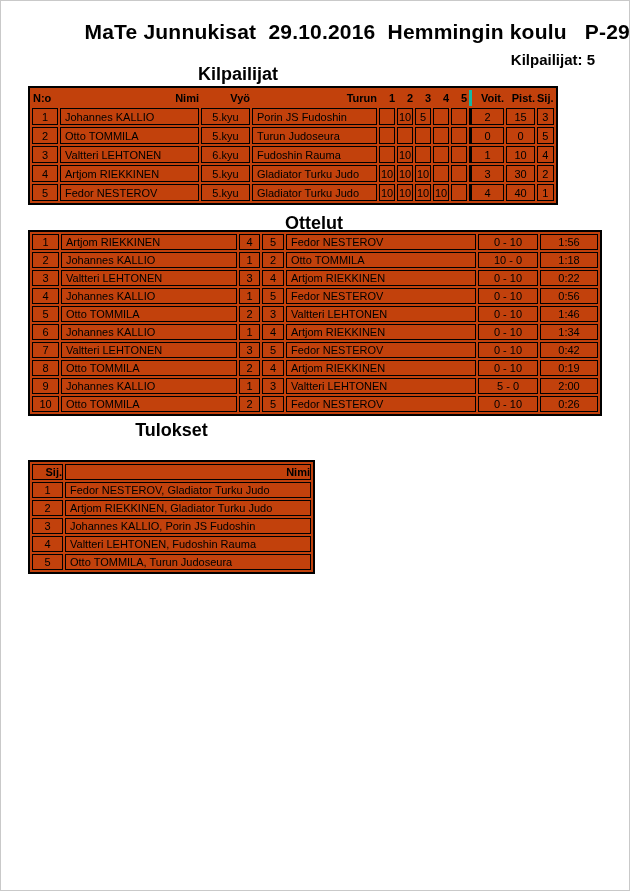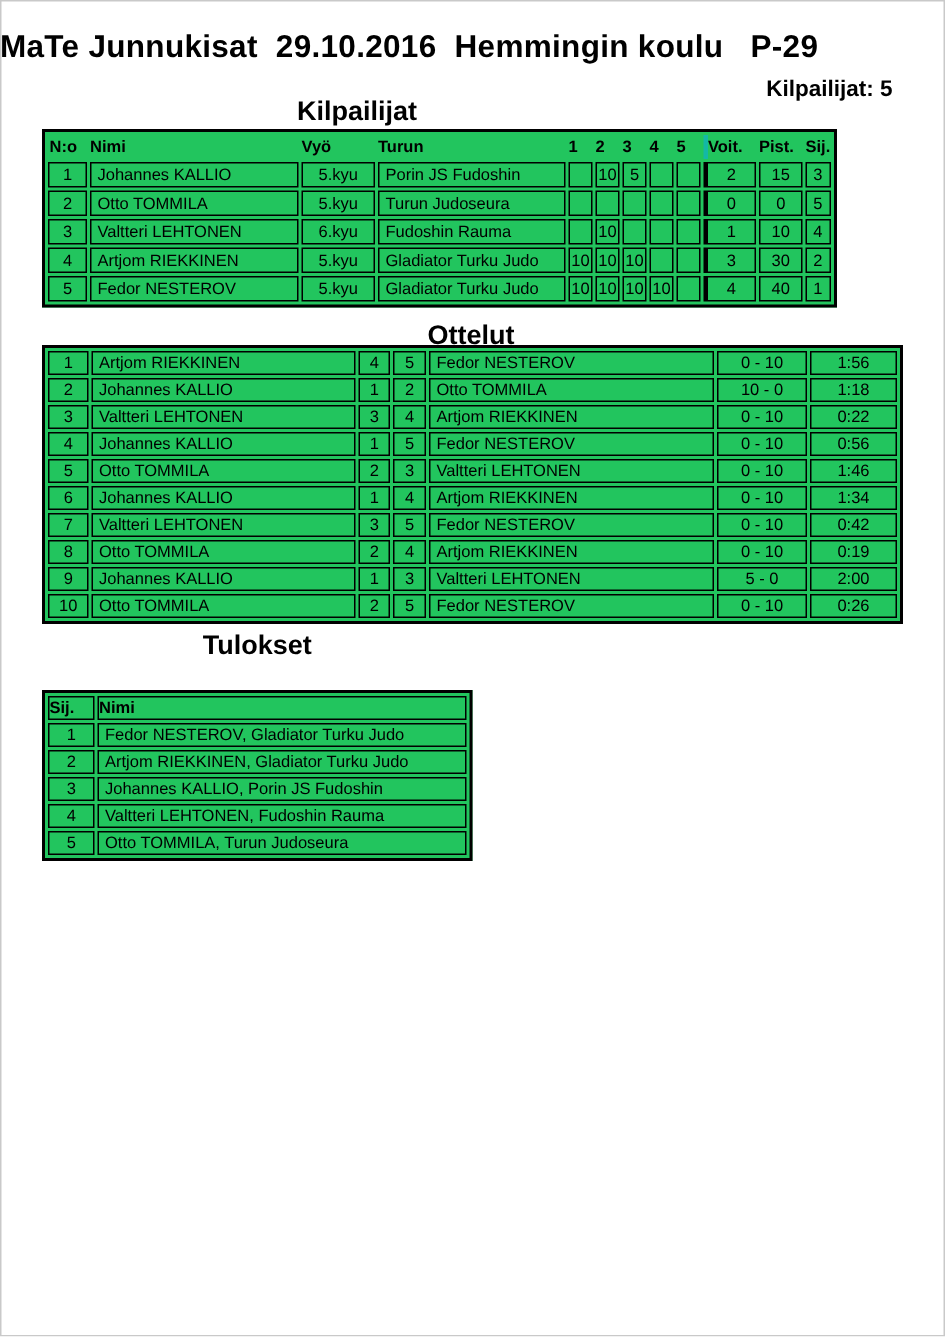--- a/index.html
+++ b/index.html
@@ -6,50 +6,50 @@
   body {
     width:630px; height:891px; position:relative;
     font-family:"Liberation Sans", sans-serif; color:#000;
   }
   .page {
     position:absolute; left:0; top:0; width:628px; height:889px;
     border:1px solid #c9c9c9; background:#ffffff;
   }
   .title {
     position:absolute; top:20px; left:0; width:630px;
-    text-align:left; font-size:21px; font-weight:bold;
+    text-align:right; font-size:21px; font-weight:bold;
     white-space:pre; letter-spacing:0.2px;
   }
   .count {
     position:absolute; top:51px; right:35px;
     font-size:15px; font-weight:bold;text-align:right;
   }
   .section-heading {
     position:absolute; text-align:center;
     font-size:18px; font-weight:bold;
   }
   #h-kilpailijat { left:28px; top:64px;  width:420px; }
   #h-ottelut     { left:28px; top:213px; width:572px; }
   #h-tulokset    { left:28px; top:420px; width:287px; }
 
   table {
     position:absolute;
     border-collapse:separate; border-spacing:2px;
-    border:2px solid #000; background:#22c55e;
+    border:2px solid #000; background:#c2410c;
     table-layout:fixed;
   }
   #table1 { left:28px; top:86px;  }
   #table2 { left:28px; top:230px; }
   #table3 { left:28px; top:460px; }
 
   th, td {
     box-sizing:border-box; overflow:visible; white-space:nowrap;
     font-size:11px; vertical-align:middle; padding:0;
   }
-  th { border:none; font-weight:bold; height:16px; text-align:left; }
+  th { border:none; font-weight:bold; height:16px; text-align:right; }
   td { border:1px solid #000; height:17px; text-align:center; }
   #table2 td, #table3 td { height:16px; }
   #table3 th { border:1px solid #000; }
 
   .l  { text-align:left; padding-left:4px; }
   .hl { text-align:left; padding-left:1px; }
   td.thick { border-left:3px solid #000; }
   th.thick { border-left:3px solid #14b8a6; }
 </style>
 </head>

